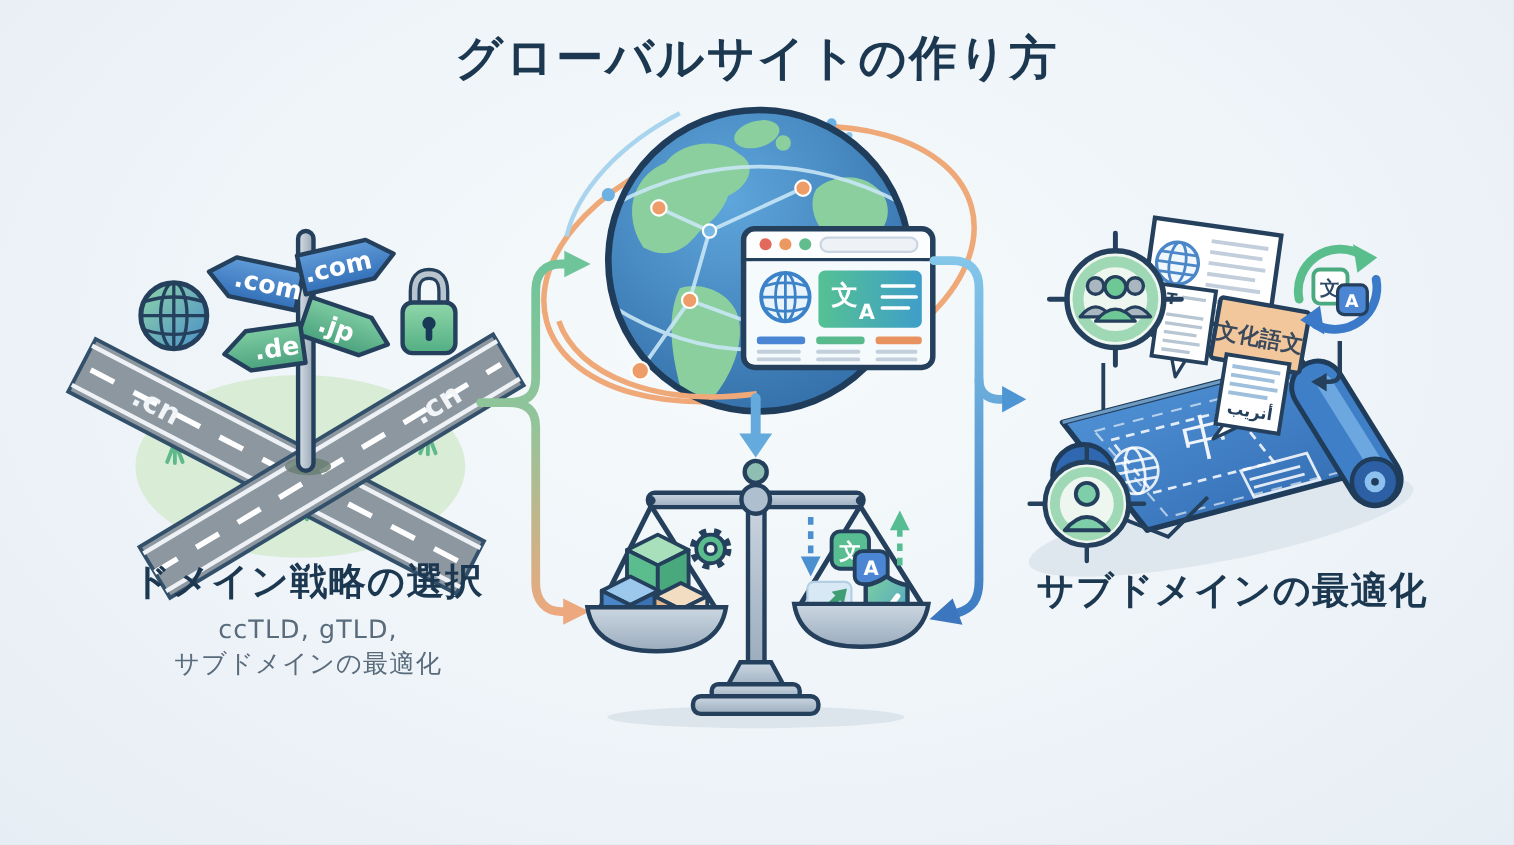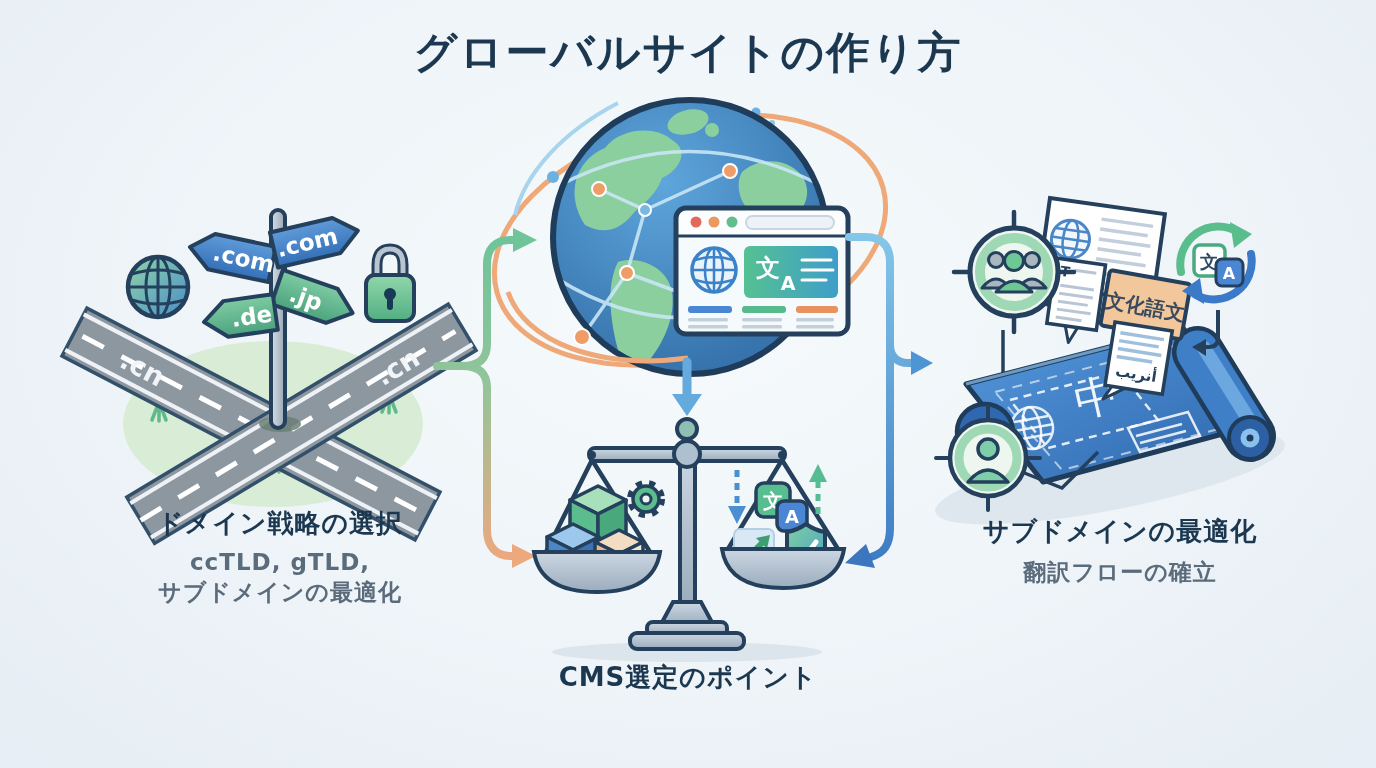--- a/index.html
+++ b/index.html
@@ -3,22 +3,22 @@
 <meta charset="utf-8">
 <style>
   html,body{margin:0;padding:0;background:#dfe7ee;}
   .canvas{position:relative;width:1376px;height:768px;overflow:hidden;
     background:radial-gradient(ellipse at 50% 40%, #f6fafc 0%, #eef4f8 55%, #e6edf4 100%);
     font-family:"DejaVu Sans","Liberation Sans",sans-serif;}
   .title{position:absolute;top:24px;left:0;width:100%;text-align:center;margin:0;
     font-size:43px;font-weight:bold;color:#1c3850;letter-spacing:2px;}
   .scene{position:absolute;left:0;top:0;}
   .label-block{position:absolute;text-align:center;}
-  .label-block h2{margin:0 0 8px 0;font-size:26px;font-weight:bold;color:#1c3850;letter-spacing:1px;}
-  .label-block p{margin:2px 0;font-size:23px;color:#5a6b7c;font-weight:700;letter-spacing:1px;}
+  .label-block h2{margin:0 0 8px 0;font-size:34px;font-weight:bold;color:#1c3850;letter-spacing:1px;}
+  .label-block p{margin:2px 0;font-size:23px;color:#5a6b7c;font-weight:400;letter-spacing:1px;}
   #lb-domain{left:105px;top:506px;width:350px;}
   #lb-cms{left:458px;top:660px;width:460px;}
   #lb-content{left:925px;top:514px;width:390px;}
   svg text{user-select:none;}
 </style>
 </head>
 <body>
 
 <div class="canvas">
   <h1 class="title">グローバルサイトの作り方</h1>
@@ -446,20 +446,18 @@
     </g>
   </svg>
 
   <div class="label-block" id="lb-domain">
     <h2>ドメイン戦略の選択</h2>
     <p>ccTLD, gTLD,</p>
     <p>サブドメインの最適化</p>
   </div>
 
   <div class="label-block" id="lb-cms">
-    <h2>CMS選定のポイント</h2>
   </div>
 
   <div class="label-block" id="lb-content">
     <h2>サブドメインの最適化</h2>
-    <p>翻訳フローの確立</p>
   </div>
 </div>
 
 </body></html>

